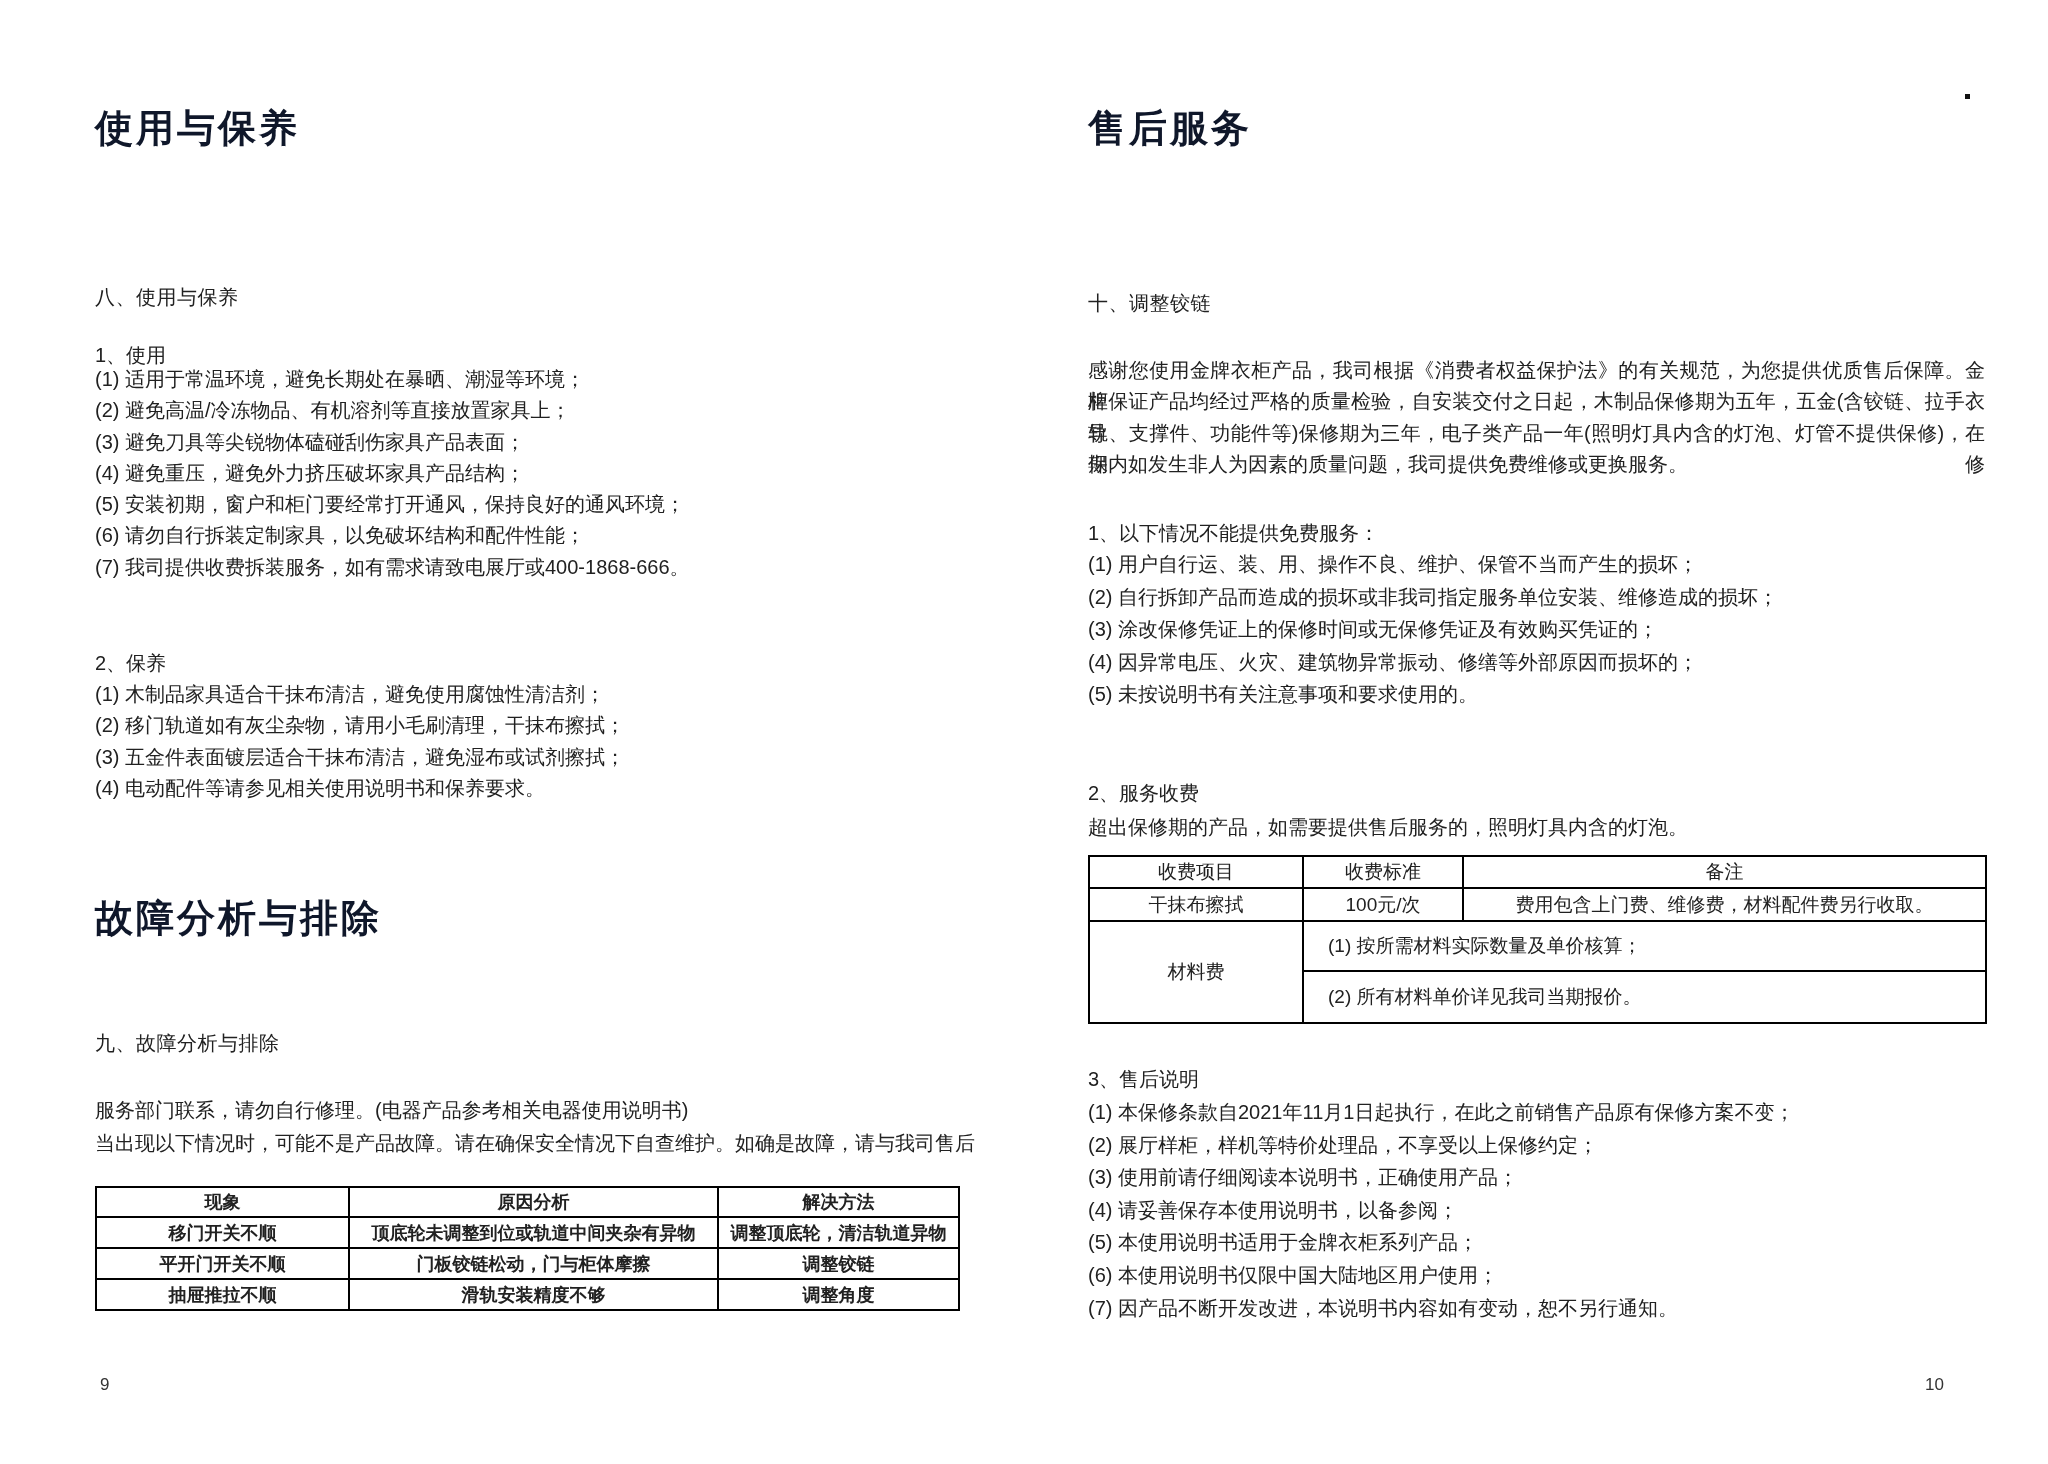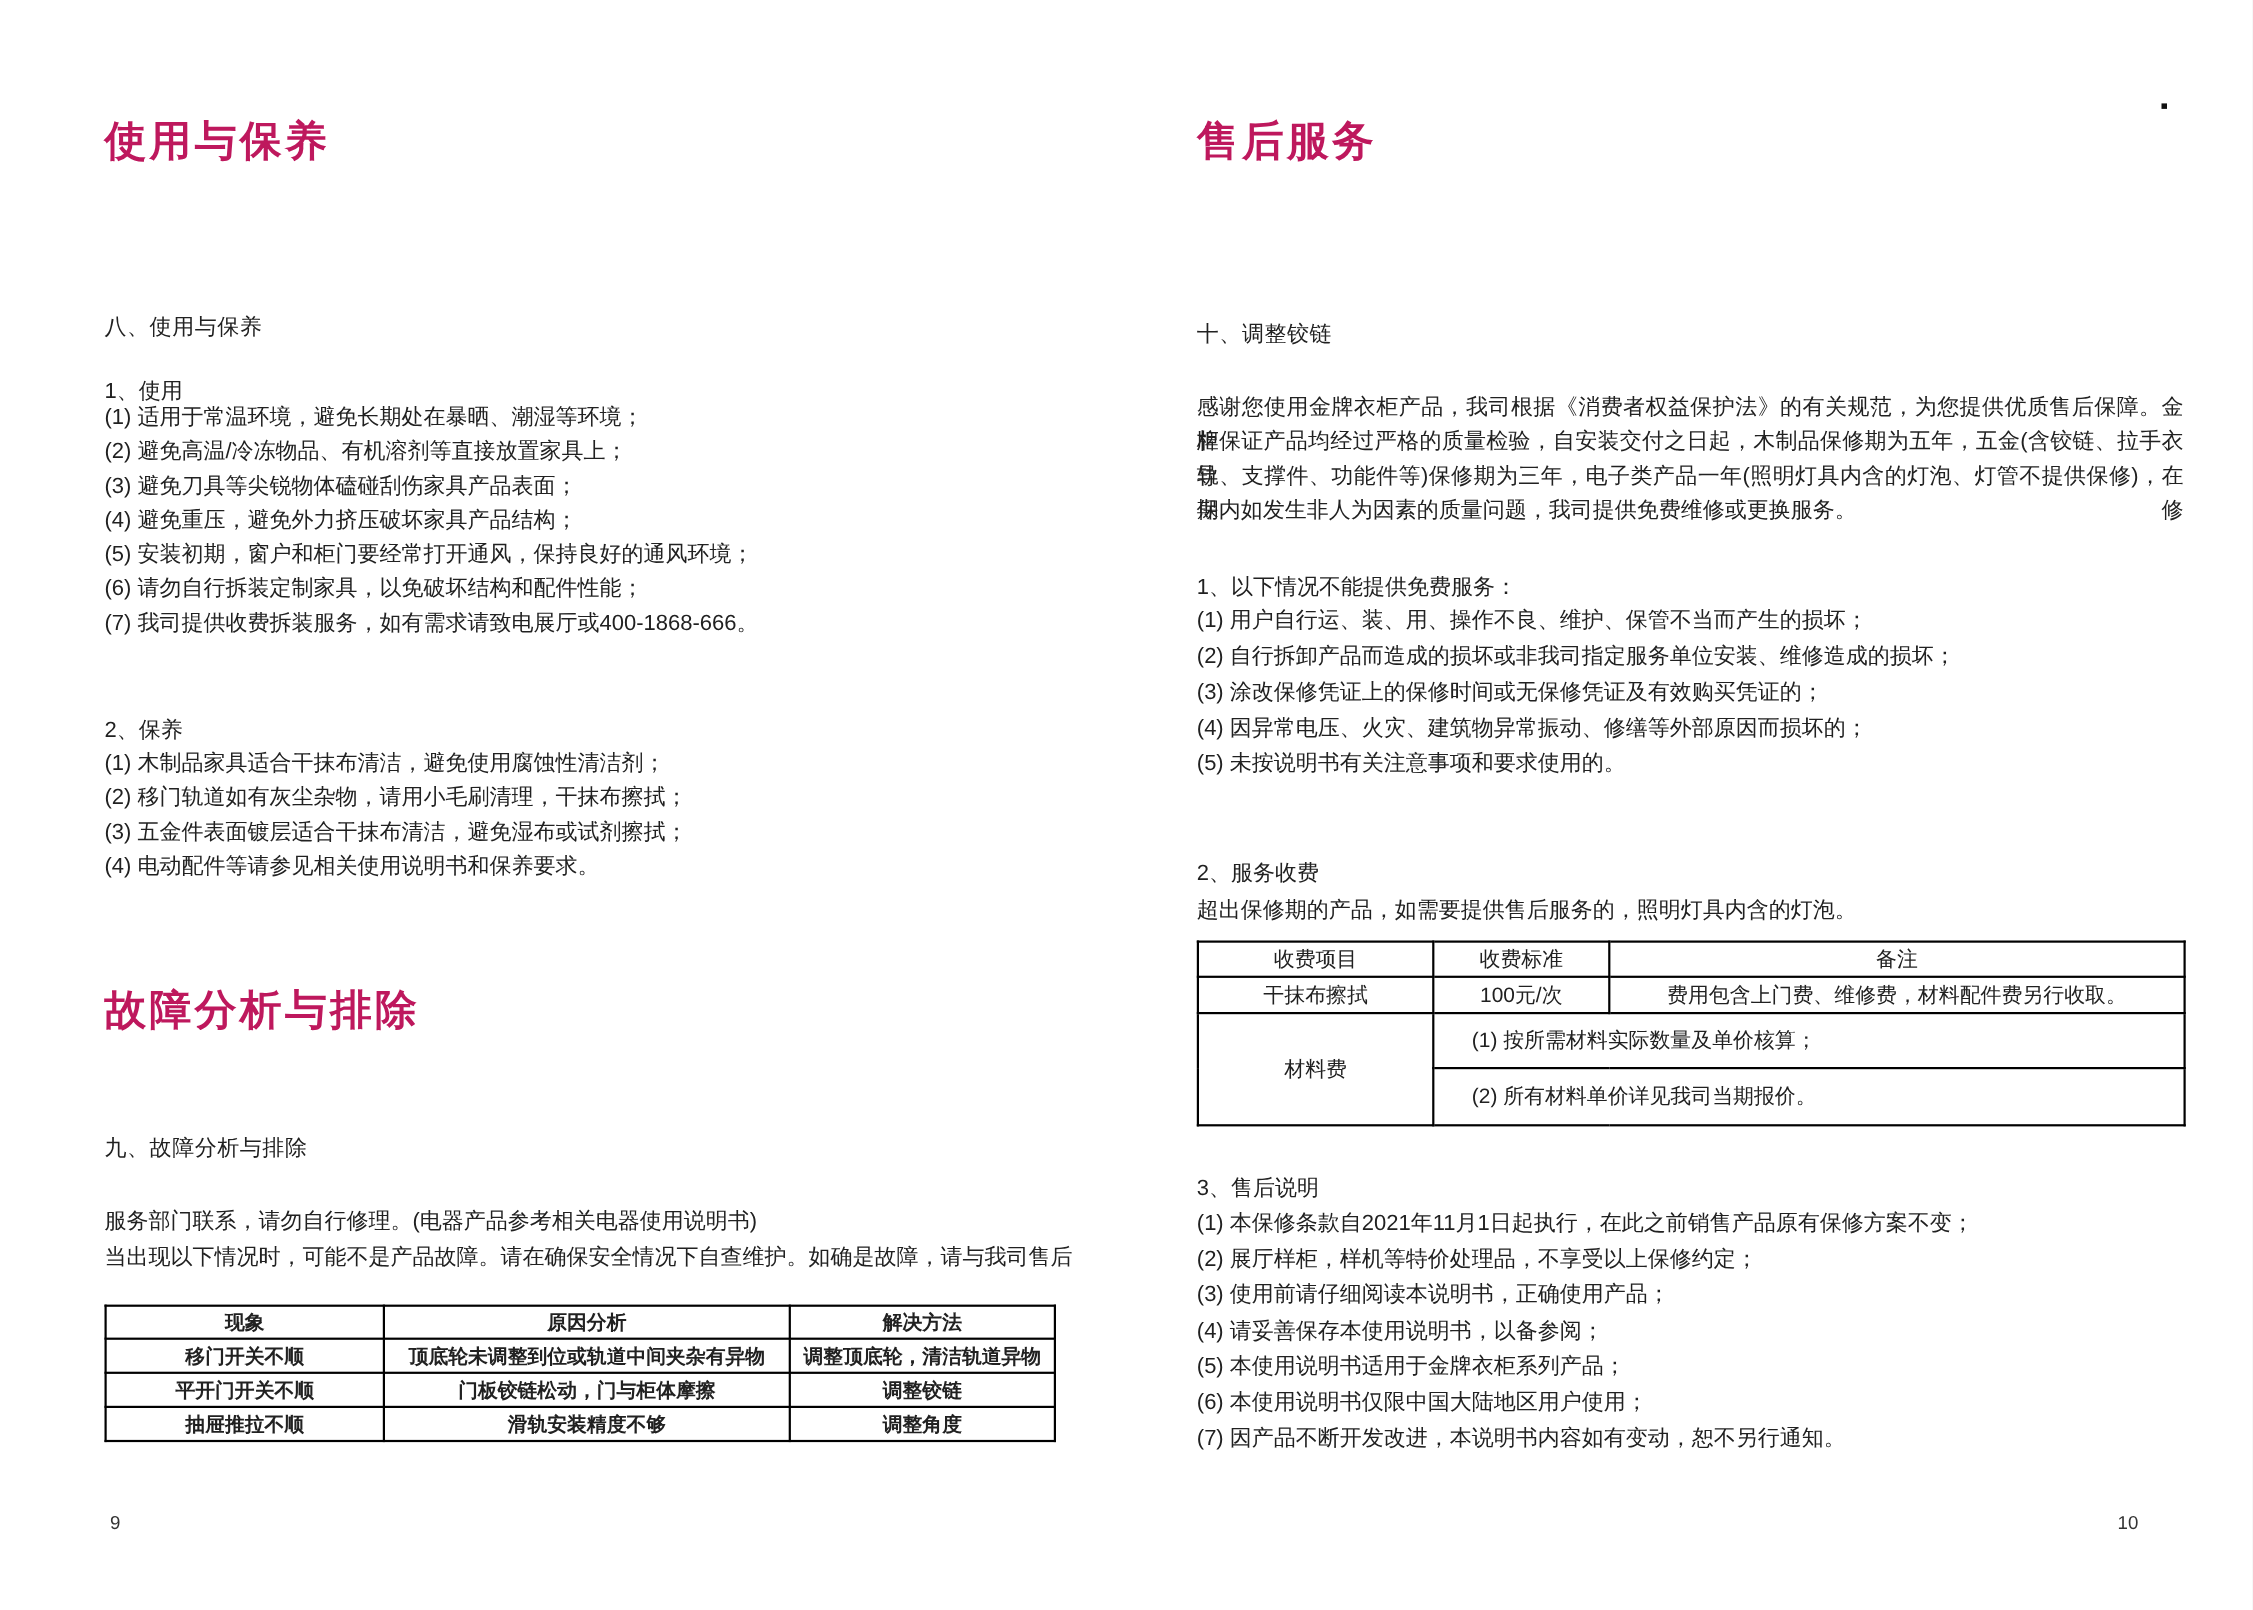--- a/index.html
+++ b/index.html
@@ -4,21 +4,21 @@
 <style>
   html,body { margin:0; padding:0; background:#e8e8e8; }
   #canvas {
     position:relative; width:2048px; height:1464px;
     background:#ffffff; overflow:hidden;
     font-family:"Liberation Sans", sans-serif;
     color:#212121;
   }
   .abs { position:absolute; }
   .title-big {
-    font-size:38px; font-weight:bold; letter-spacing:3px; color:#be185d;
+    font-size:38px; font-weight:bold; letter-spacing:3px; color:#0f172a;
     white-space:nowrap;
   }
   .section-head { font-size:20px; letter-spacing:0.5px; white-space:nowrap; }
   .sub-head { font-size:20px; white-space:nowrap; }
   .line-list div { white-space:nowrap; font-size:20px; }
   .left-list div { height:31.3px; line-height:31.3px; }
   .right-list div { height:32.6px; line-height:32.6px; }
   .para-line { font-size:20px; white-space:nowrap; }
   .para-just { width:897px; }
   .para-just .jline {
@@ -34,21 +34,21 @@
     padding:0 6px; overflow:hidden;
   }
   table.fault { width:863px; font-size:18px; font-weight:600; }
   table.fault tr.hrow td { height:28px; }
   table.fault tr.drow td { height:29px; }
   table.fee { width:897px; font-size:19px; }
   table.fee tr.hrow td { height:30px; }
   table.fee tr.lrow td { height:31px; }
   table.fee tr.m1 td { height:48px; }
   table.fee tr.m2 td { height:50px; }
-  table.fee td.mat-item { text-align:left; padding-left:34px; }
+  table.fee td.mat-item { text-align:left; padding-left:24px; }
   .page-num { font-size:17px; color:#333; }
   .dot-mark {
     width:5px; height:5px; background:#111;
   }
 </style>
 </head>
 <body>
 
 <div id="canvas">
 

